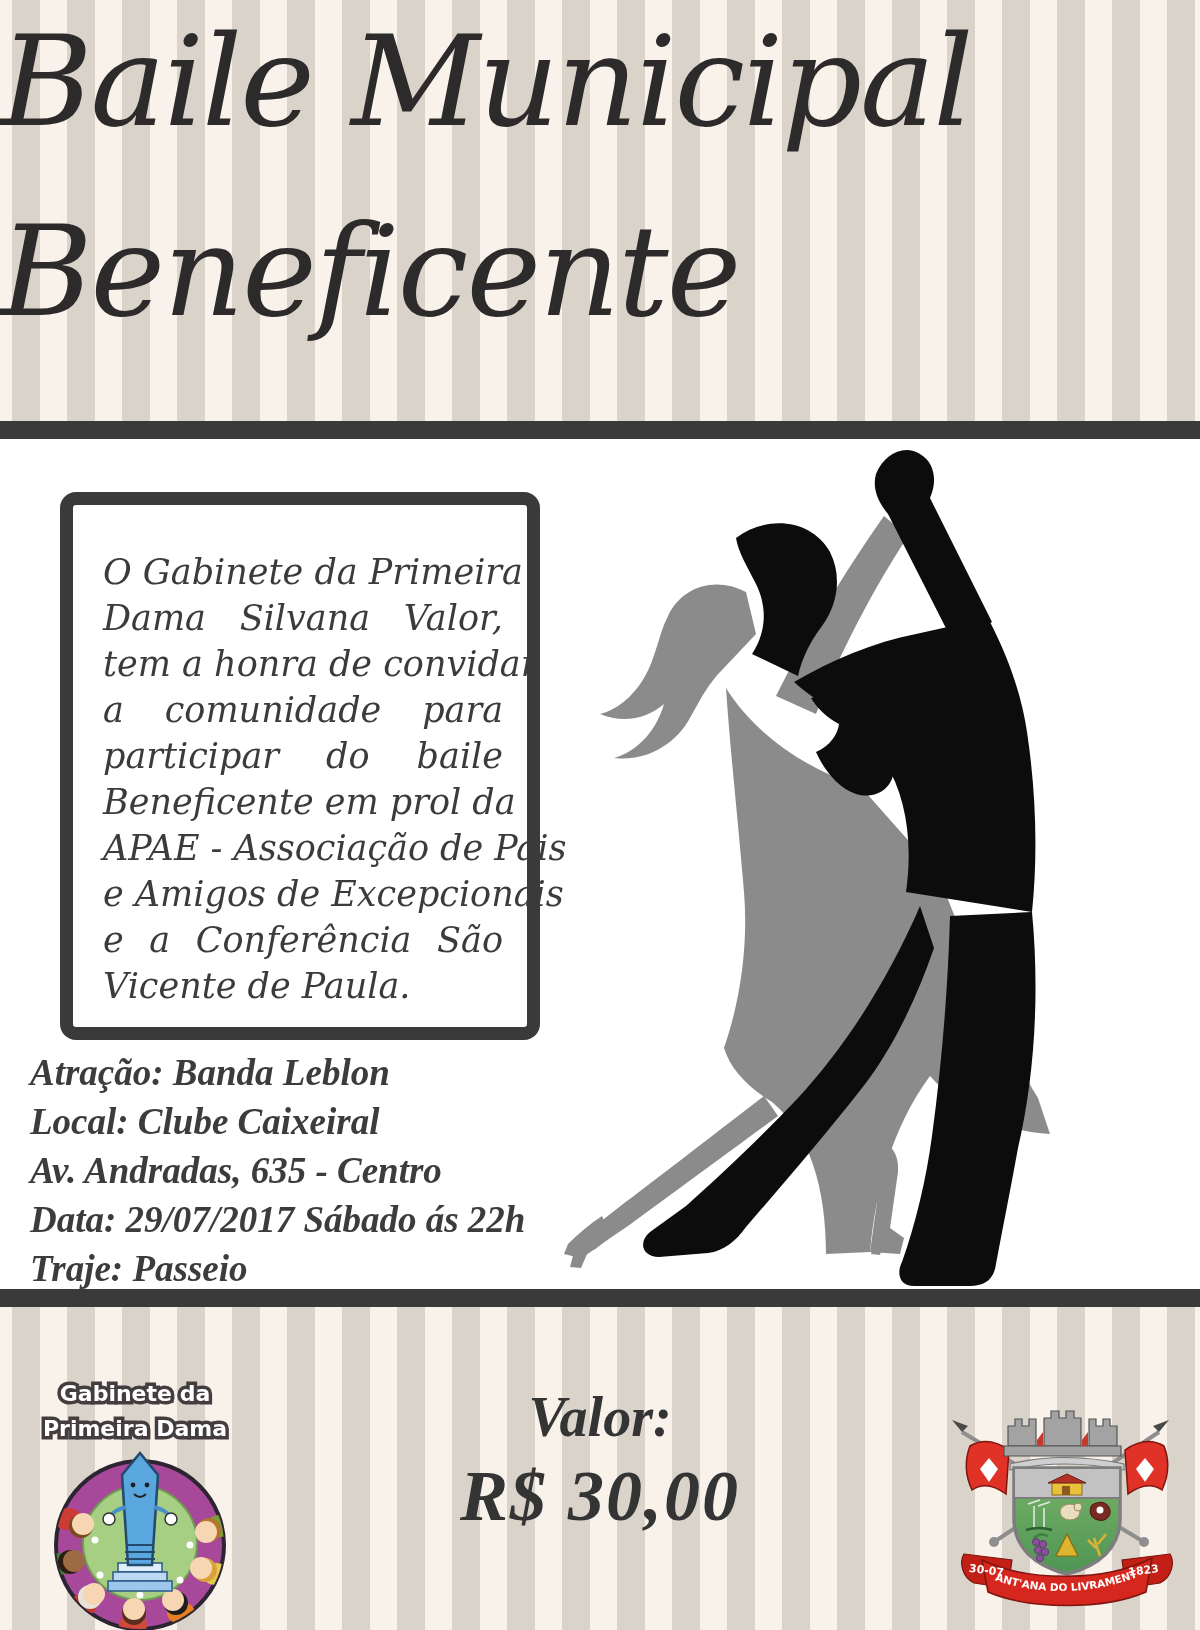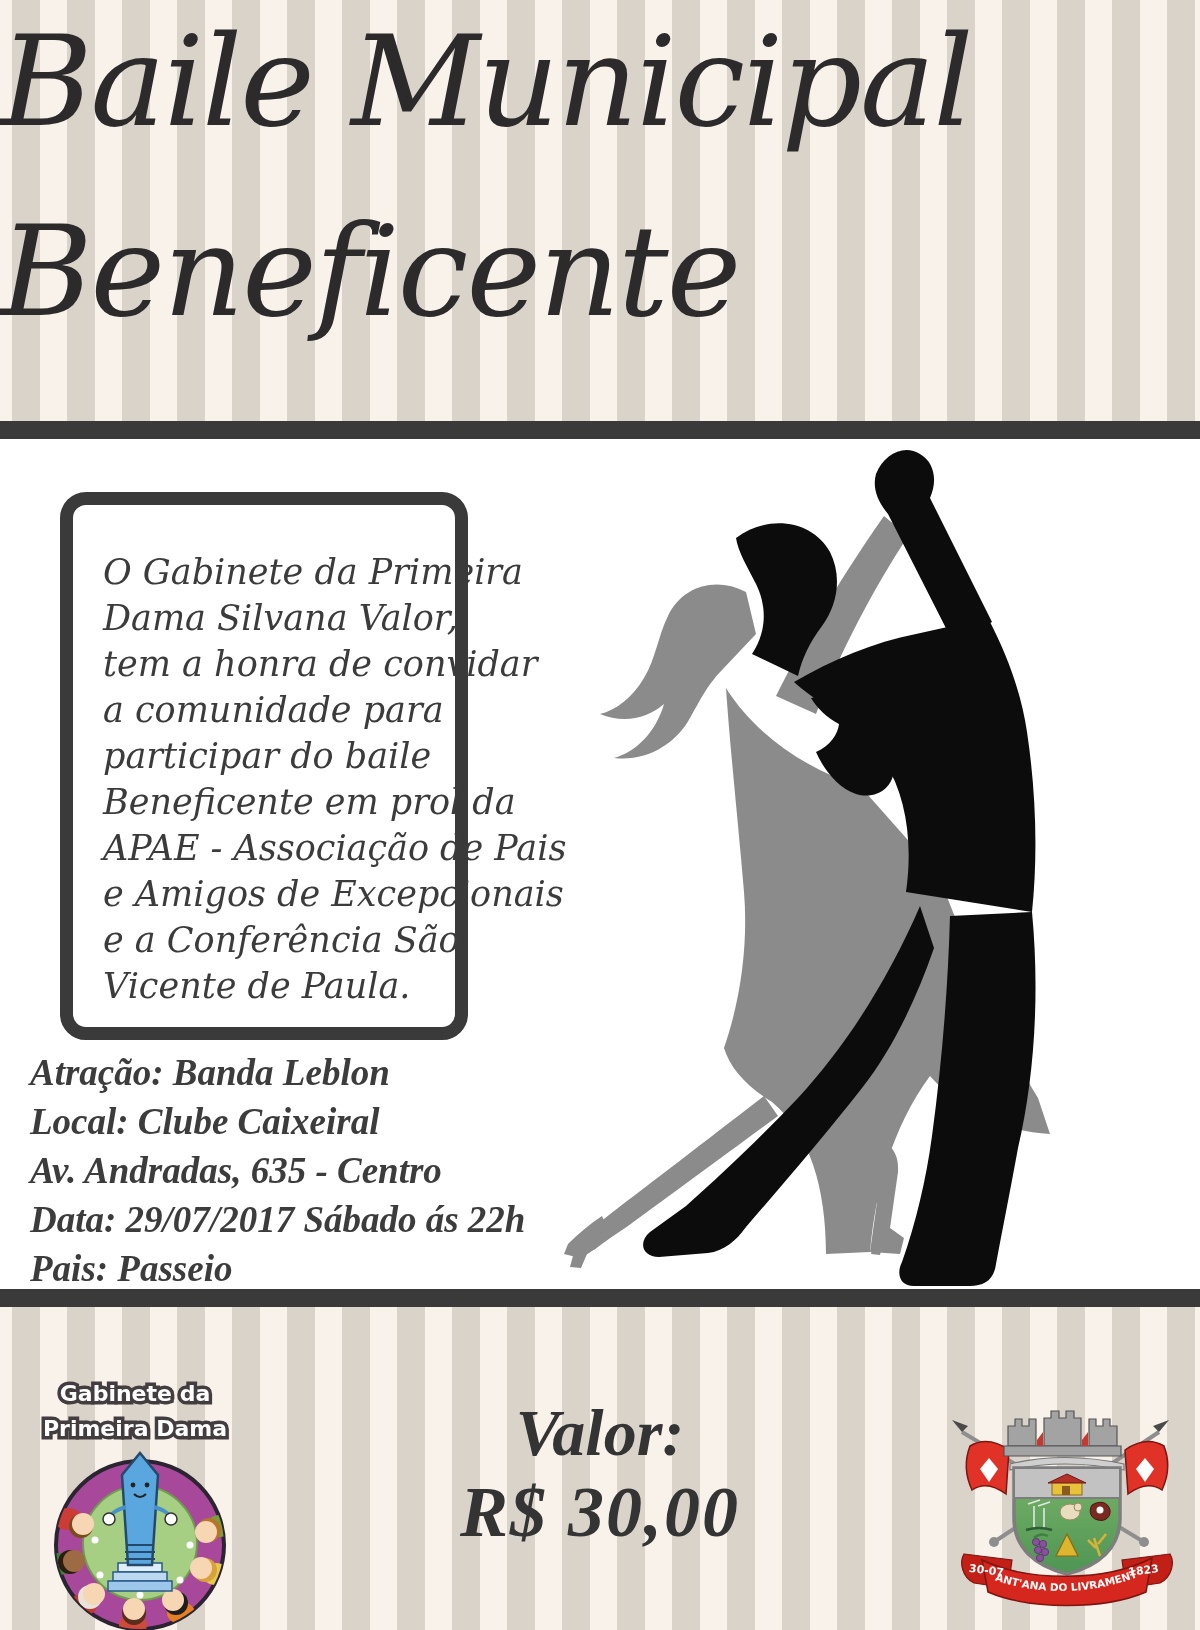--- a/index.html
+++ b/index.html
@@ -25,22 +25,22 @@
   .title-line{
     position:absolute;left:0;width:1200px;
     font-style:italic;font-weight:normal;color:#2d2a2b;
     font-size:126px;line-height:1.15;letter-spacing:-2px;
   }
   .title-1{top:10px;}
   .title-2{top:200px;}
 
   
   .invite-box{
-    position:absolute;left:60px;top:492px;width:408px;height:548px;
-    box-sizing:border-box;border:13px solid #3a3a3a;border-radius:26px;
+    position:absolute;left:60px;top:492px;width:480px;height:548px;
+    box-sizing:border-box;border:13px solid #3a3a3a;border-radius:16px;
     background:#ffffff;padding:44px 24px 0 30px;
   }
   .inv-line{
     font-style:italic;font-size:35px;line-height:46px;height:46px;color:#3b3b3b;
     white-space:nowrap;text-align:justify;text-align-last:justify;overflow:visible;
   }
   .inv-line:last-child{text-align-last:left;}
 
   
   .details{
@@ -57,21 +57,21 @@
     position:absolute;left:20px;top:1376px;width:230px;text-align:center;
     font-family:"DejaVu Sans","Liberation Sans",sans-serif;font-weight:bold;
     font-size:22px;line-height:35px;color:#ffffff;
     -webkit-text-stroke:7px #433d40;paint-order:stroke fill;
   }
   .badge-logo{position:absolute;left:40px;top:1445px;width:200px;height:185px;}
 
   
   .price{position:absolute;left:350px;top:1386px;width:500px;text-align:center;
     font-family:"Liberation Serif",serif;font-weight:bold;font-style:italic;color:#343434;}
-  .price-label{font-size:66px;line-height:62px;margin-top:16px;}
+  .price-label{font-size:56px;line-height:62px;}
   .price-value{font-size:72px;line-height:96px;margin-top:0;letter-spacing:2px;}
 
   
   .crest{position:absolute;left:948px;top:1406px;width:225px;height:205px;}
 </style>
 </head>
 <body>
 
 <div class="poster">
 
@@ -92,21 +92,21 @@
     <div class="inv-line">e Amigos de Excepcionais</div>
     <div class="inv-line">e a Conferência São</div>
     <div class="inv-line">Vicente de Paula.</div>
   </div>
 
   <div class="details">
     <div>Atração: Banda Leblon</div>
     <div>Local: Clube Caixeiral</div>
     <div>Av. Andradas, 635 - Centro</div>
     <div>Data: 29/07/2017 Sábado ás 22h</div>
-    <div>Pais: Passeio</div>
+    <div>Traje: Passeio</div>
   </div>
 
   <svg class="dancers" viewBox="0 0 660 850" xmlns="http://www.w3.org/2000/svg">
     <g fill="#8b8b8b">
 
       <path d="M 206,152 C 176,136 142,146 128,176 C 118,196 116,218 104,238
                C 92,258 76,270 60,274 C 84,284 108,278 124,264
                C 116,292 96,312 74,318 C 106,322 136,304 150,278
                C 160,260 168,244 182,230 L 216,194 Z"></path>
 

